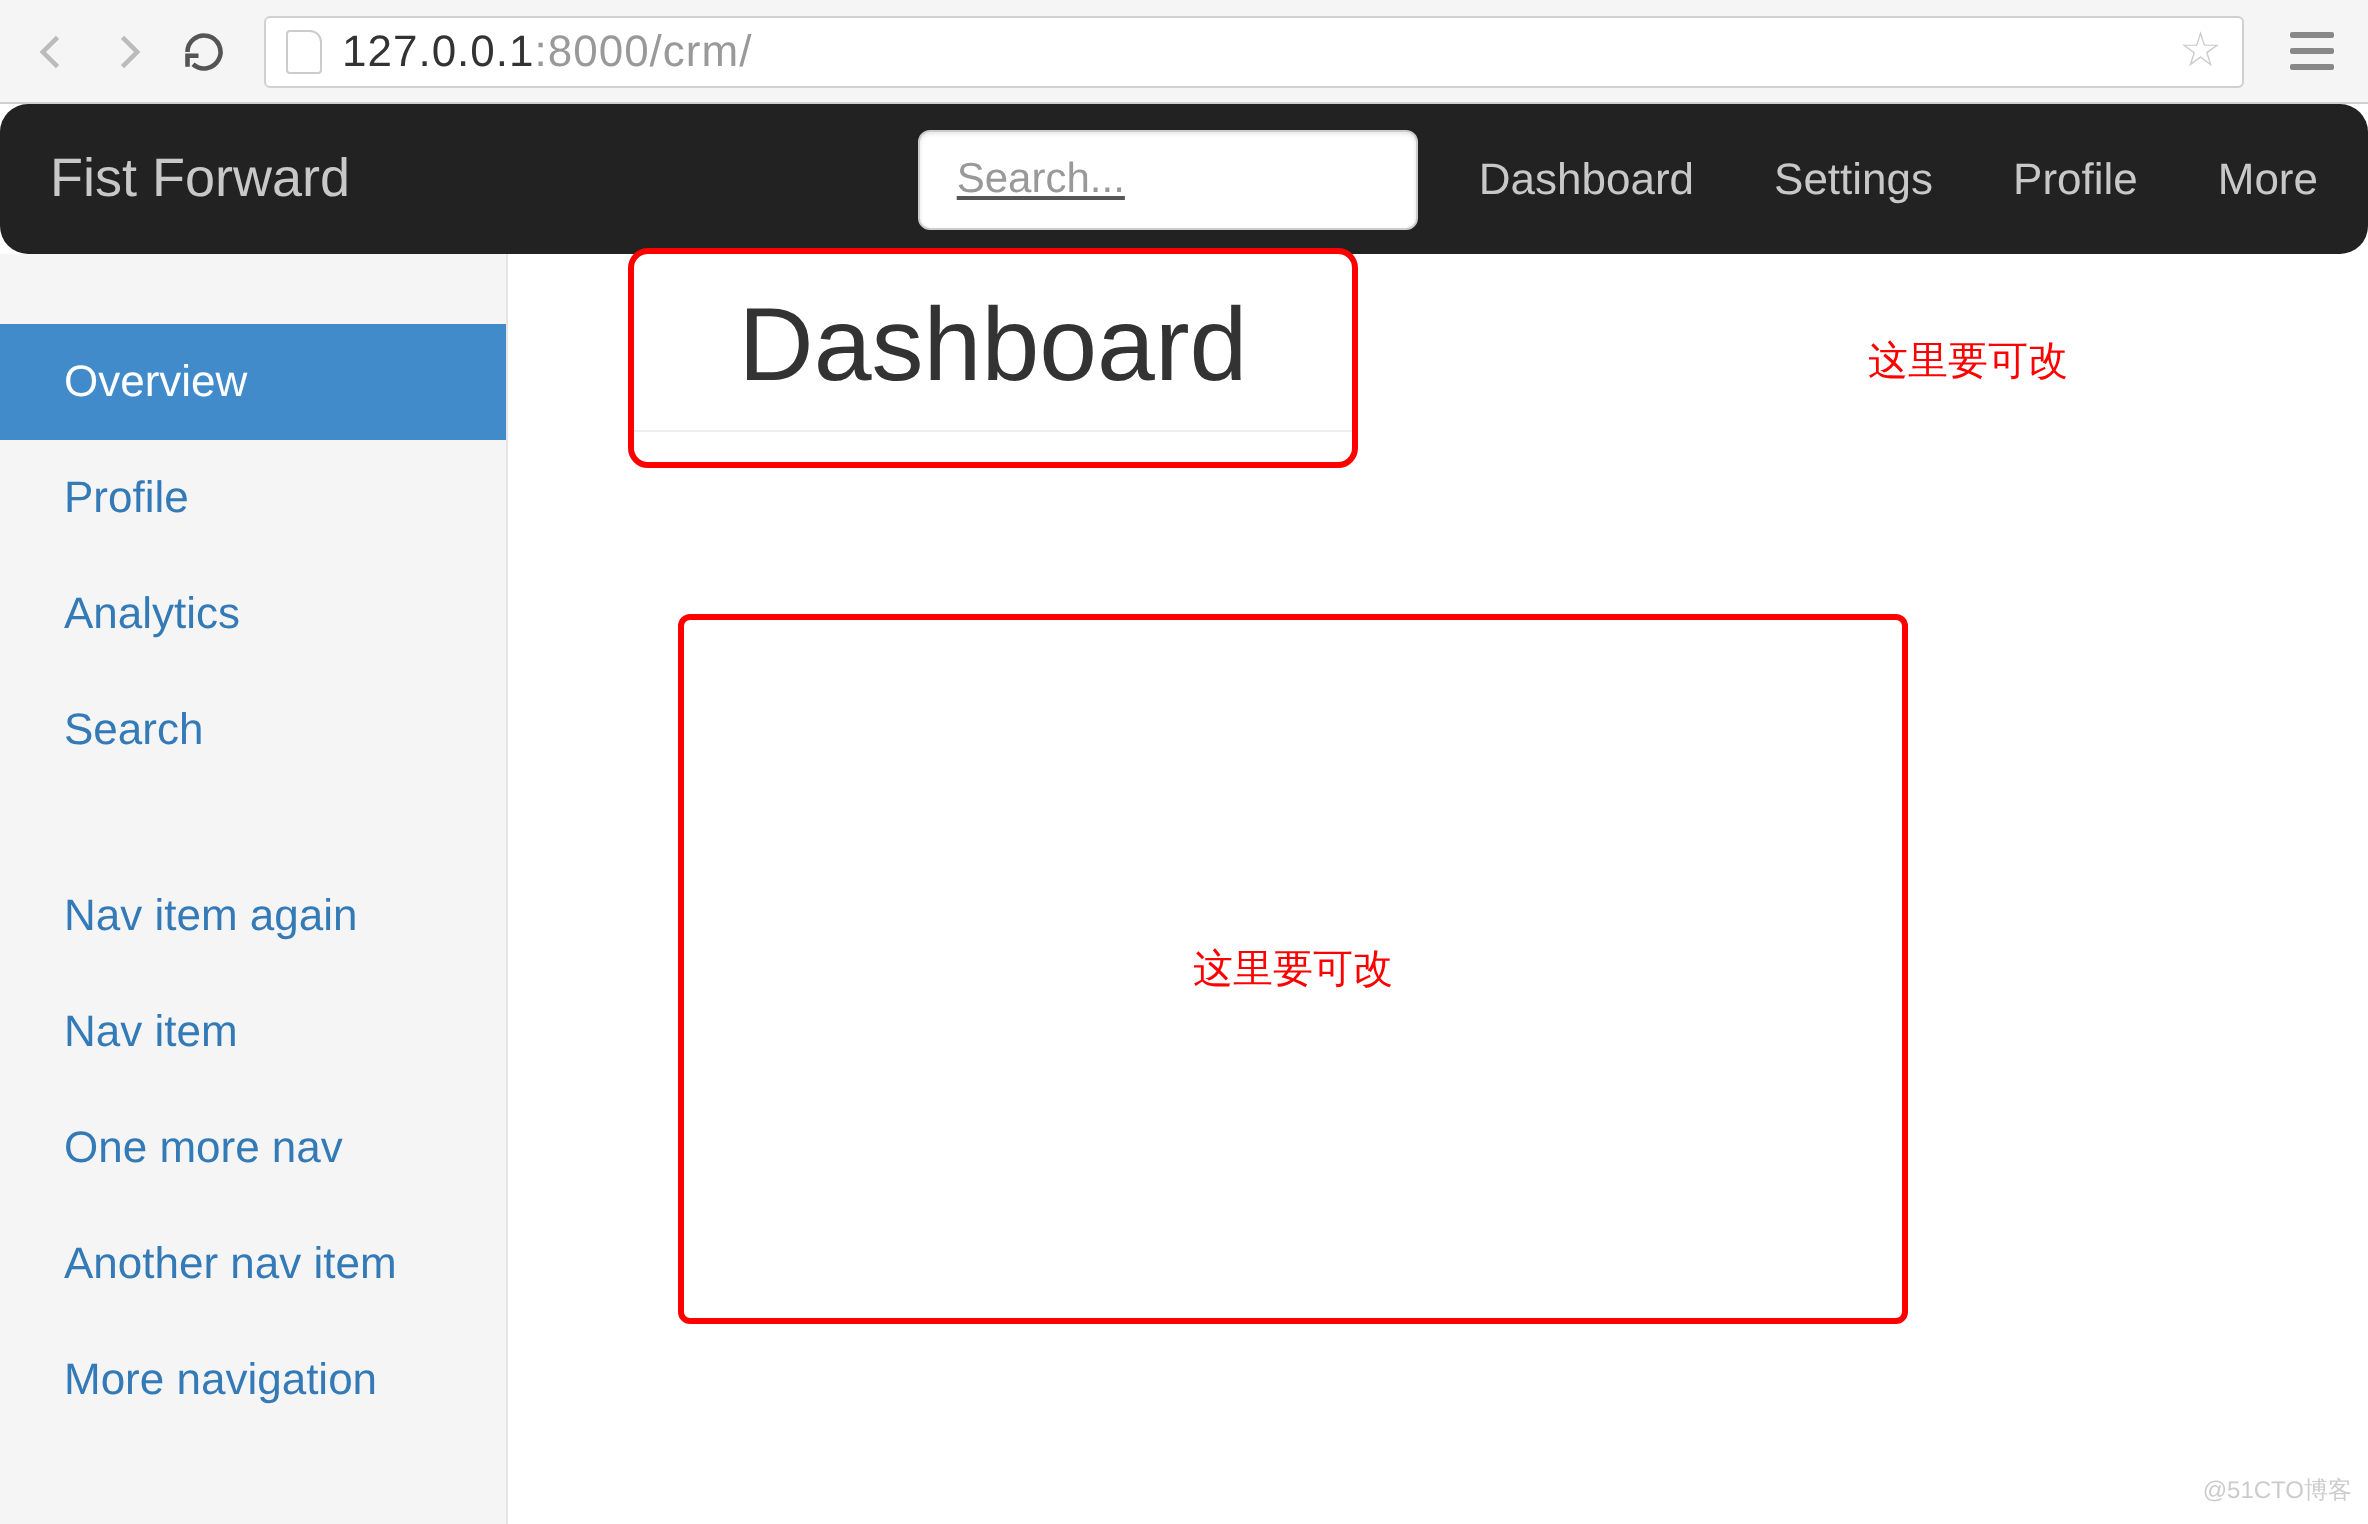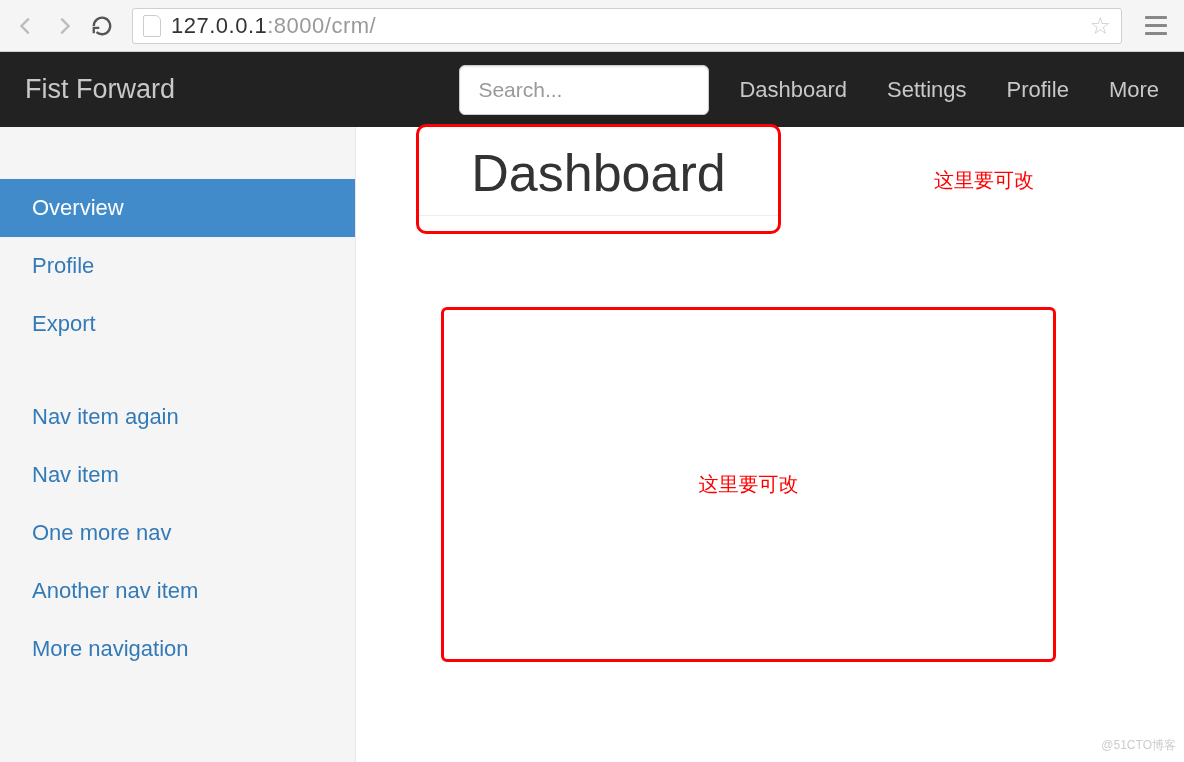--- a/index.html
+++ b/index.html
@@ -9,30 +9,30 @@
     .nav-arrow { width: 32px; height: 32px; display: flex; align-items: center; justify-content: center; color: #888; font-size: 24px; cursor: pointer; }
     .reload-btn { width: 32px; height: 32px; display: flex; align-items: center; justify-content: center; color: #555; font-size: 20px; cursor: pointer; margin-right: 8px; }
     .url-bar { flex: 1; height: 36px; background: #fff; border: 1px solid #d0d0d0; border-radius: 3px; display: flex; align-items: center; padding: 0 10px; gap: 10px; }
     .file-icon { width: 18px; height: 22px; border: 1px solid #ccc; border-radius: 2px 6px 2px 2px; position: relative; }
     .url-text { font-size: 22px; color: #333; letter-spacing: 0.5px; }
     .url-text .port-path { color: #999; }
     .star-icon { color: #ccc; font-size: 24px; margin-left: auto; cursor: pointer; }
     .menu-btn { width: 36px; height: 36px; display: flex; flex-direction: column; justify-content: center; align-items: center; gap: 5px; margin-left: 10px; cursor: pointer; }
     .menu-btn span { width: 22px; height: 3px; background: #888; border-radius: 1px; }
     
-    .navbar { height: 75px; background: #222; display: flex; align-items: center; padding: 0 25px; }
+    .navbar { height: 75px; background: #222; display: flex; align-items: center; padding: 0 25px; border-radius: 14px; }
     .brand { color: #c8c8c8; font-size: 27px; font-weight: 300; cursor: pointer; }
     .search-wrap { margin-left: auto; margin-right: 30px; }
-    .search-input { width: 250px; height: 50px; border: 1px solid #ccc; border-radius: 6px; padding: 0 18px; font-size: 21px; color: #555; box-shadow: inset 0 1px 2px rgba(0,0,0,0.1); }
+    .search-input { width: 250px; height: 50px; border: 1px solid #ccc; border-radius: 6px; padding: 0 18px; font-size: 21px; color: #555; box-shadow: inset 0 1px 2px rgba(0,0,0,0.1); text-decoration: underline; }
     .search-input::placeholder { color: #999; }
     .nav-links { display: flex; gap: 40px; }
     .nav-link { color: #c8c8c8; font-size: 22px; cursor: pointer; font-weight: 300; }
     
     .body-wrap { display: flex; height: calc(762px - 52px - 75px); position: relative; }
-    .sidebar { width: 356px; background: #f5f5f5; border-right: 1px solid #e5e5e5; padding-top: 52px; }
+    .sidebar { width: 254px; background: #f5f5f5; border-right: 1px solid #e5e5e5; padding-top: 35px; }
     .side-item { padding: 16px 32px; font-size: 22px; cursor: pointer; color: #337ab7; }
     .side-item.active { background: #428bca; color: #fff; }
     .side-gap { height: 35px; }
     
     .main { flex: 1; padding: 0 60px; position: relative; }
     .title-box { border: 3px solid #ff0000; border-radius: 10px; width: 365px; height: 110px; display: flex; align-items: center; justify-content: center; margin-top: 0; position: relative; top: -3px; }
     .page-title { font-size: 52px; font-weight: 500; color: #333; border-bottom: 1px solid #eee; padding-bottom: 12px; width: 100%; text-align: center; }
     .title-anno { position: absolute; top: 40px; right: 150px; color: #ff0000; font-size: 20px; }
     .content-box { border: 3px solid #ff0000; border-radius: 6px; margin-top: 70px; width: 615px; height: 355px; display: flex; align-items: center; justify-content: center; margin-left: 25px; }
     .content-anno { color: #ff0000; font-size: 20px; }
@@ -81,21 +81,22 @@
     <div class="nav-link">Settings</div>
     <div class="nav-link">Profile</div>
     <div class="nav-link">More</div>
   </div>
 </div>
 
 <div class="body-wrap">
   <div class="sidebar">
     <div class="side-item active">Overview</div>
     <div class="side-item">Profile</div>
-    <div class="side-item">Export</div>
+    <div class="side-item">Analytics</div>
+    <div class="side-item">Search</div>
     <div class="side-gap"></div>
     <div class="side-item">Nav item again</div>
     <div class="side-item">Nav item</div>
     <div class="side-item">One more nav</div>
     <div class="side-item">Another nav item</div>
     <div class="side-item">More navigation</div>
   </div>
   <div class="main">
     <div class="title-box">
       <h1 class="page-title">Dashboard</h1>

